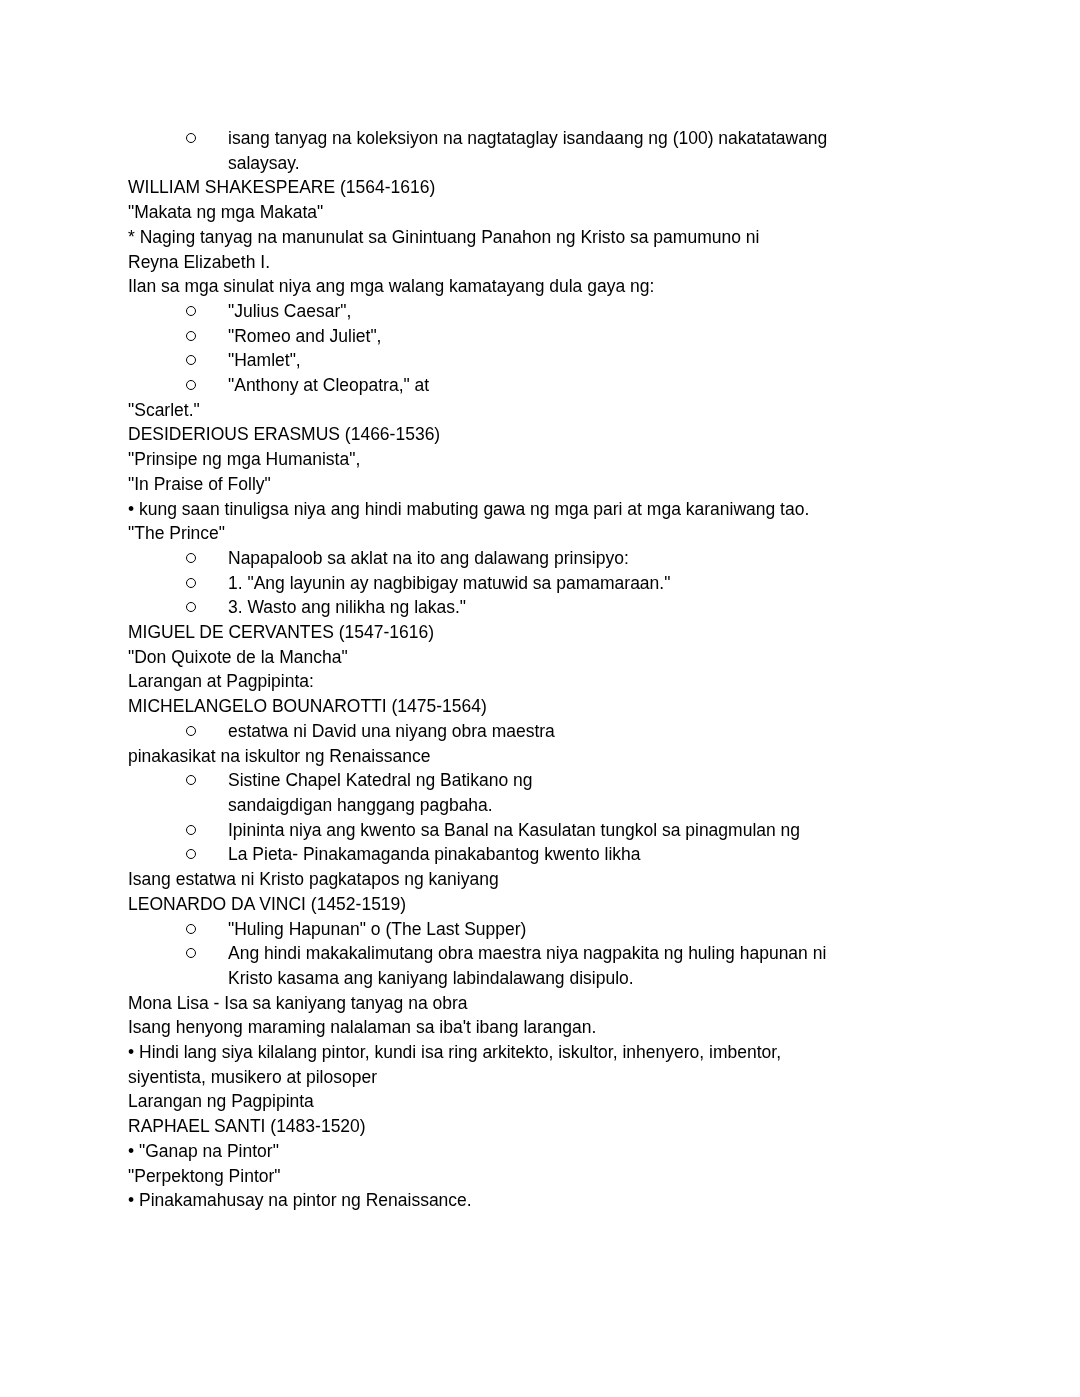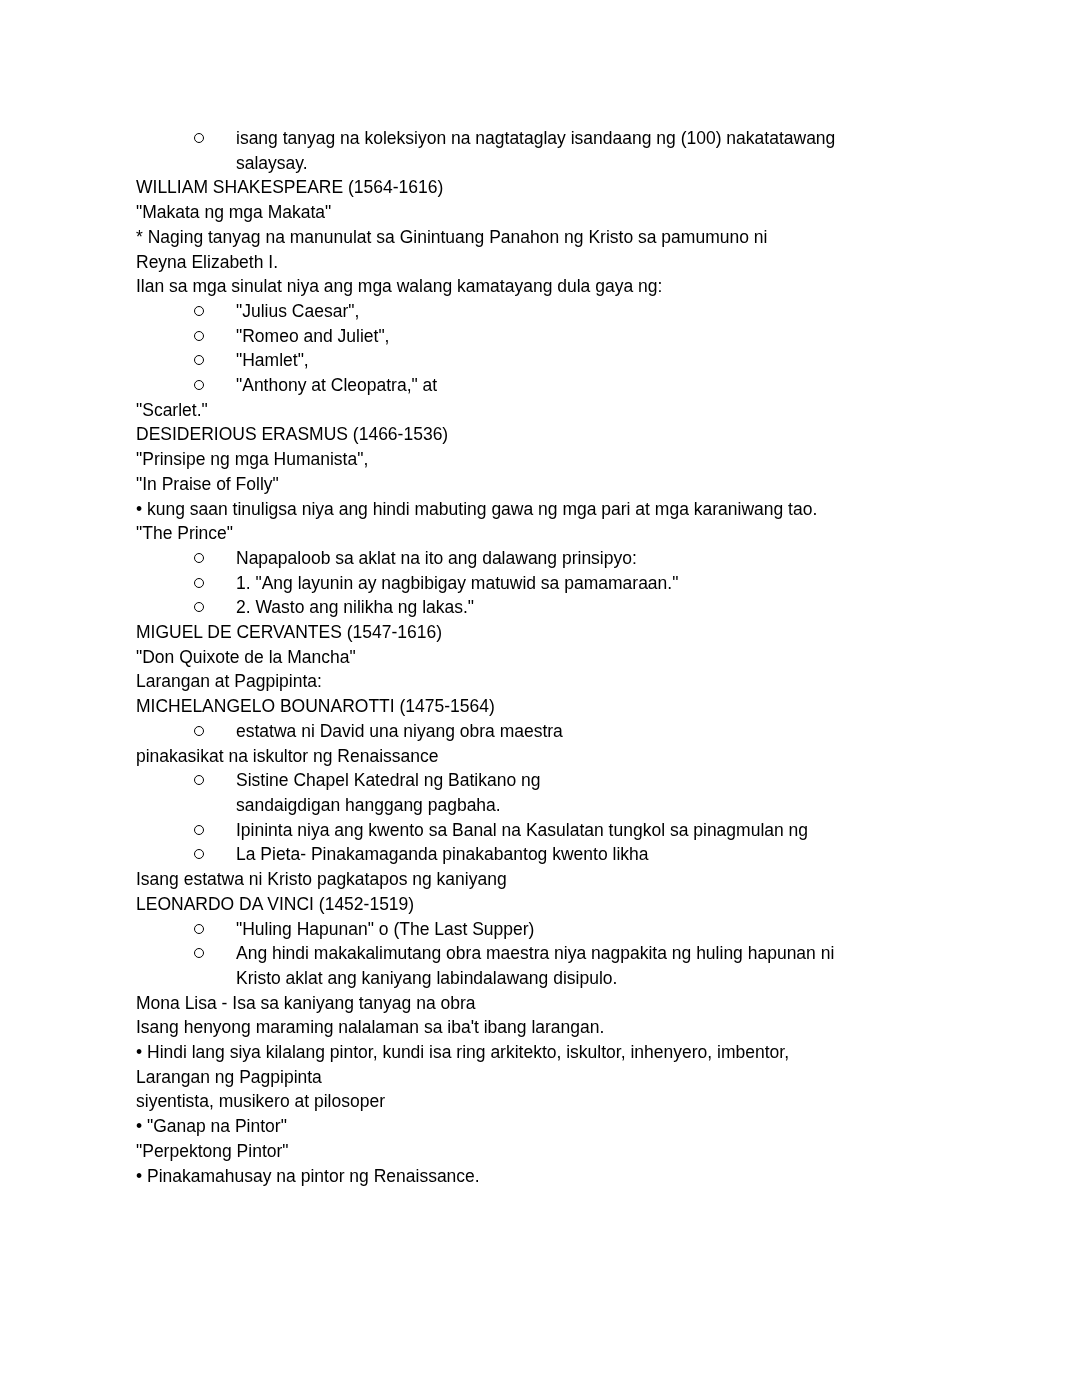--- a/index.html
+++ b/index.html
@@ -9,21 +9,21 @@
     height: 1397px;
     background: #ffffff;
     box-sizing: border-box;
     padding: 126px 118px 0 128px;
     font-family: "Liberation Sans", sans-serif;
     font-size: 17.5px;
     line-height: 24.7px;
     color: #000000;
     overflow: hidden;
   }
-  .line { white-space: pre; margin-left: 8px; }
+  .line { white-space: pre; }
   .b { display: flex; }
   .marker-col { flex: 0 0 100px; }
   .bullet-dot {
     display: block;
     width: 10px;
     height: 10px;
     border: 1.4px solid #000000;
     border-radius: 50%;
     margin-left: 58px;
     margin-top: 7px;
@@ -49,38 +49,39 @@
       <div class="line b"><span class="marker-col"><span class="bullet-dot"></span></span><span class="b-text">"Hamlet",</span></div>
       <div class="line b"><span class="marker-col"><span class="bullet-dot"></span></span><span class="b-text">"Anthony at Cleopatra," at</span></div>
       <div class="line p">"Scarlet."</div>
       <div class="line p">DESIDERIOUS ERASMUS (1466-1536)</div>
       <div class="line p">"Prinsipe ng mga Humanista",</div>
       <div class="line p">"In Praise of Folly"</div>
       <div class="line p">• kung saan tinuligsa niya ang hindi mabuting gawa ng mga pari at mga karaniwang tao.</div>
       <div class="line p">"The Prince"</div>
       <div class="line b"><span class="marker-col"><span class="bullet-dot"></span></span><span class="b-text">Napapaloob sa aklat na ito ang dalawang prinsipyo:</span></div>
       <div class="line b"><span class="marker-col"><span class="bullet-dot"></span></span><span class="b-text">1. "Ang layunin ay nagbibigay matuwid sa pamamaraan."</span></div>
-      <div class="line b"><span class="marker-col"><span class="bullet-dot"></span></span><span class="b-text">2. Wasto ang nilikha ng lakas."</span></div>
+      <div class="line b"><span class="marker-col"><span class="bullet-dot"></span></span><span class="b-text">3. Wasto ang nilikha ng lakas."</span></div>
       <div class="line p">MIGUEL DE CERVANTES (1547-1616)</div>
       <div class="line p">"Don Quixote de la Mancha"</div>
       <div class="line p">Larangan at Pagpipinta:</div>
       <div class="line p">MICHELANGELO BOUNAROTTI (1475-1564)</div>
       <div class="line b"><span class="marker-col"><span class="bullet-dot"></span></span><span class="b-text">estatwa ni David una niyang obra maestra</span></div>
       <div class="line p">pinakasikat na iskultor ng Renaissance</div>
       <div class="line b"><span class="marker-col"><span class="bullet-dot"></span></span><span class="b-text">Sistine Chapel Katedral ng Batikano ng</span></div>
       <div class="line bc">sandaigdigan hanggang pagbaha.</div>
       <div class="line b"><span class="marker-col"><span class="bullet-dot"></span></span><span class="b-text">Ipininta niya ang kwento sa Banal na Kasulatan tungkol sa pinagmulan ng</span></div>
       <div class="line b"><span class="marker-col"><span class="bullet-dot"></span></span><span class="b-text">La Pieta- Pinakamaganda pinakabantog kwento likha</span></div>
       <div class="line p">Isang estatwa ni Kristo pagkatapos ng kaniyang</div>
       <div class="line p">LEONARDO DA VINCI (1452-1519)</div>
       <div class="line b"><span class="marker-col"><span class="bullet-dot"></span></span><span class="b-text">"Huling Hapunan" o (The Last Supper)</span></div>
       <div class="line b"><span class="marker-col"><span class="bullet-dot"></span></span><span class="b-text">Ang hindi makakalimutang obra maestra niya nagpakita ng huling hapunan ni</span></div>
-      <div class="line bc">Kristo aklat ang kaniyang labindalawang disipulo.</div>
+      <div class="line bc">Kristo kasama ang kaniyang labindalawang disipulo.</div>
       <div class="line p">Mona Lisa - Isa sa kaniyang tanyag na obra</div>
       <div class="line p">Isang henyong maraming nalalaman sa iba't ibang larangan.</div>
       <div class="line p">• Hindi lang siya kilalang pintor, kundi isa ring arkitekto, iskultor, inhenyero, imbentor,</div>
+      <div class="line p">siyentista, musikero at pilosoper</div>
       <div class="line p">Larangan ng Pagpipinta</div>
-      <div class="line p">siyentista, musikero at pilosoper</div>
+      <div class="line p">RAPHAEL SANTI (1483-1520)</div>
       <div class="line p">• "Ganap na Pintor"</div>
       <div class="line p">"Perpektong Pintor"</div>
       <div class="line p">• Pinakamahusay na pintor ng Renaissance.</div>
     </div>
 </div>
 
 </body></html>

